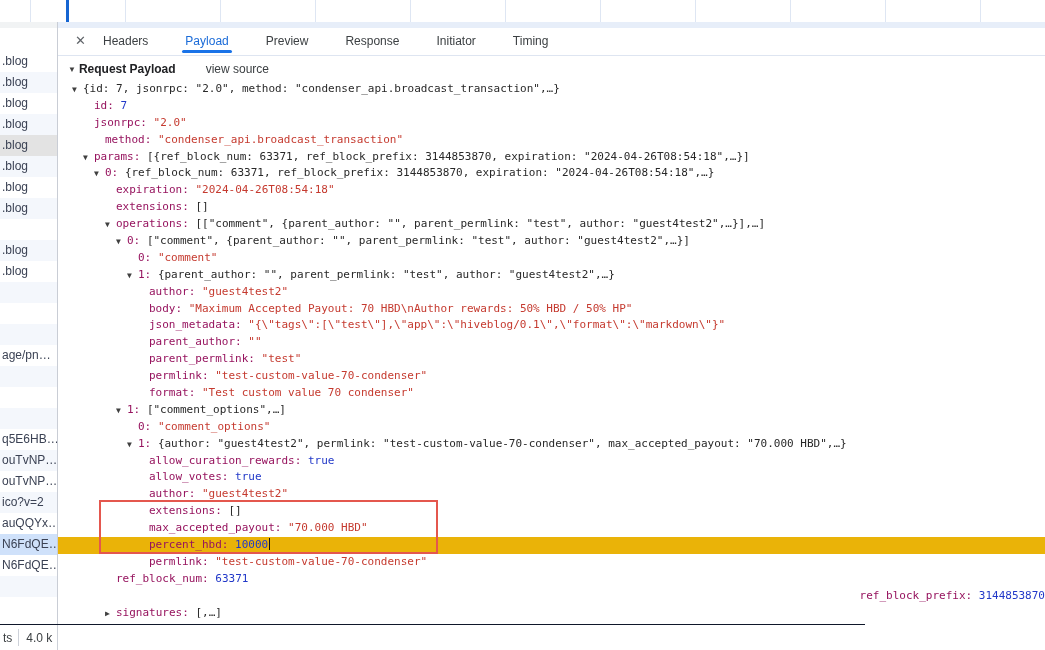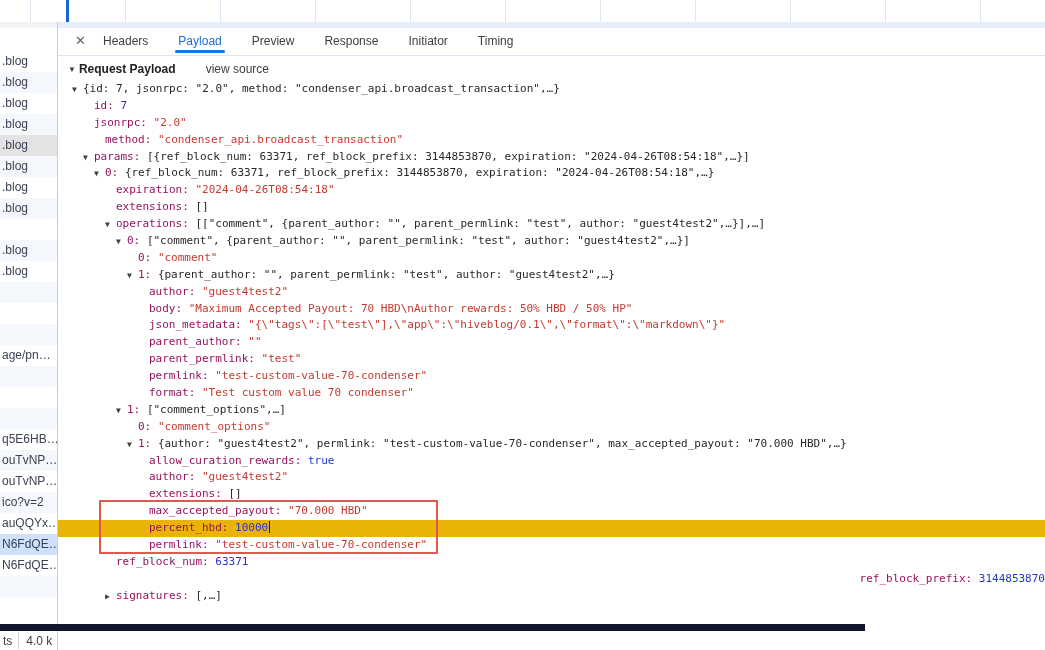--- a/index.html
+++ b/index.html
@@ -26,21 +26,21 @@
   .srow.stripe{background:#f4f7fc;}
   .srow.hover{background:#e3e3e3;}
   .srow.selected{background:#cfe1fa;}
   .v-border{position:absolute;left:57px;top:22px;width:1px;height:628px;background:#c9cdd5;}
 
   
   .pane{position:absolute;left:58px;top:0;width:987px;height:650px;}
   .tab-bar{position:absolute;left:0;top:28px;width:987px;height:25px;background:#fff;
            display:flex;align-items:center;padding-left:17px;box-sizing:border-box;}
   .close-x{width:13px;font-size:13px;color:#5f6368;margin-right:14px;cursor:pointer;line-height:1;}
-  .tabs{display:flex;gap:28px;height:100%;align-items:center;}
+  .tabs{display:flex;gap:35px;height:100%;align-items:center;}
   .tab{font-size:12px;color:#3c4043;height:100%;display:flex;align-items:center;
        position:relative;cursor:pointer;padding:0 1px;}
   .tab.active{color:#1a6bd8;}
   .tab.active::after{content:"";position:absolute;left:-2px;right:-2px;bottom:0;height:3px;
        background:#1a73e8;border-radius:2px;}
   .tab-divider{position:absolute;left:0;top:55px;width:987px;height:1px;background:#dee5f1;}
 
   .payload-header{position:absolute;left:0;top:57px;width:987px;height:24px;
       display:flex;align-items:center;padding-left:10px;box-sizing:border-box;}
   .tri{font-size:8px;color:#404040;margin-right:3px;}
@@ -57,21 +57,21 @@
   .val.str{color:#c53a2f;}
   .val.num,.val.bool{color:#2138c8;}
   .val.preview,.val.plain{color:#282828;}
   .caret{display:inline-block;width:1px;height:12px;background:#111;vertical-align:-2px;margin-left:1px;}
 
   .annotation-box{position:absolute;left:41px;top:500px;width:339px;height:54px;
       border:2px solid #e4574e;box-sizing:border-box;pointer-events:none;}
 
   
   .statusbar{position:absolute;left:0;top:624px;width:865px;height:26px;background:#fff;
-      border-top:7px solid #0f172a;box-sizing:border-box;display:flex;align-items:center;}
+      border-top:1px solid #0f172a;box-sizing:border-box;display:flex;align-items:center;}
   .sb-text{font-size:12px;color:#3c4043;padding-left:3px;}
   .sb-div{width:1px;height:17px;background:#cdd1d9;margin:0 7px 0 6px;}
   .sb-vline{position:absolute;left:57px;top:0;width:1px;height:26px;background:#cdd1d9;}
 </style>
 </head>
 <body>
 
 <div class="overview">
   <div class="overview-marker"></div>
 </div>
@@ -148,20 +148,21 @@
       <div class="trow" style="padding-left: 80px;"><span class="slot"></span><span class="key">body: </span><span class="val str">"Maximum Accepted Payout: 70 HBD\nAuthor rewards: 50% HBD / 50% HP"</span></div>
       <div class="trow" style="padding-left: 80px;"><span class="slot"></span><span class="key">json_metadata: </span><span class="val str">"{\"tags\":[\"test\"],\"app\":\"hiveblog/0.1\",\"format\":\"markdown\"}"</span></div>
       <div class="trow" style="padding-left: 80px;"><span class="slot"></span><span class="key">parent_author: </span><span class="val str">""</span></div>
       <div class="trow" style="padding-left: 80px;"><span class="slot"></span><span class="key">parent_permlink: </span><span class="val str">"test"</span></div>
       <div class="trow" style="padding-left: 80px;"><span class="slot"></span><span class="key">permlink: </span><span class="val str">"test-custom-value-70-condenser"</span></div>
       <div class="trow" style="padding-left: 80px;"><span class="slot"></span><span class="key">format: </span><span class="val str">"Test custom value 70 condenser"</span></div>
       <div class="trow" style="padding-left: 58px;"><span class="slot">▼</span><span class="key">1: </span><span class="val preview">["comment_options",…]</span></div>
       <div class="trow" style="padding-left: 69px;"><span class="slot"></span><span class="key">0: </span><span class="val str">"comment_options"</span></div>
       <div class="trow" style="padding-left: 69px;"><span class="slot">▼</span><span class="key">1: </span><span class="val preview">{author: "guest4test2", permlink: "test-custom-value-70-condenser", max_accepted_payout: "70.000 HBD",…}</span></div>
       <div class="trow" style="padding-left: 80px;"><span class="slot"></span><span class="key">allow_curation_rewards: </span><span class="val bool">true</span></div>
+      <div class="trow" style="padding-left: 80px;"><span class="slot"></span><span class="key">allow_votes: </span><span class="val bool">true</span></div>
       <div class="trow" style="padding-left: 80px;"><span class="slot"></span><span class="key">author: </span><span class="val str">"guest4test2"</span></div>
       <div class="trow" style="padding-left: 80px;"><span class="slot"></span><span class="key">extensions: </span><span class="val plain">[]</span></div>
       <div class="trow" style="padding-left: 80px;"><span class="slot"></span><span class="key">max_accepted_payout: </span><span class="val str">"70.000 HBD"</span></div>
       <div class="trow selected" style="padding-left: 80px;"><span class="slot"></span><span class="key">percent_hbd: </span><span class="val num">10000</span><span class="caret"></span></div>
       <div class="trow" style="padding-left: 80px;"><span class="slot"></span><span class="key">permlink: </span><span class="val str">"test-custom-value-70-condenser"</span></div>
       <div class="trow" style="padding-left: 47px;"><span class="slot"></span><span class="key">ref_block_num: </span><span class="val num">63371</span></div>
       <div class="trow" style="padding-left: 47px; text-align: right;"><span class="slot"></span><span class="key">ref_block_prefix: </span><span class="val num">3144853870</span></div>
       <div class="trow" style="padding-left: 47px;"><span class="slot">▶</span><span class="key">signatures: </span><span class="val preview">[,…]</span></div>
     </div>
   <div class="annotation-box"></div>

